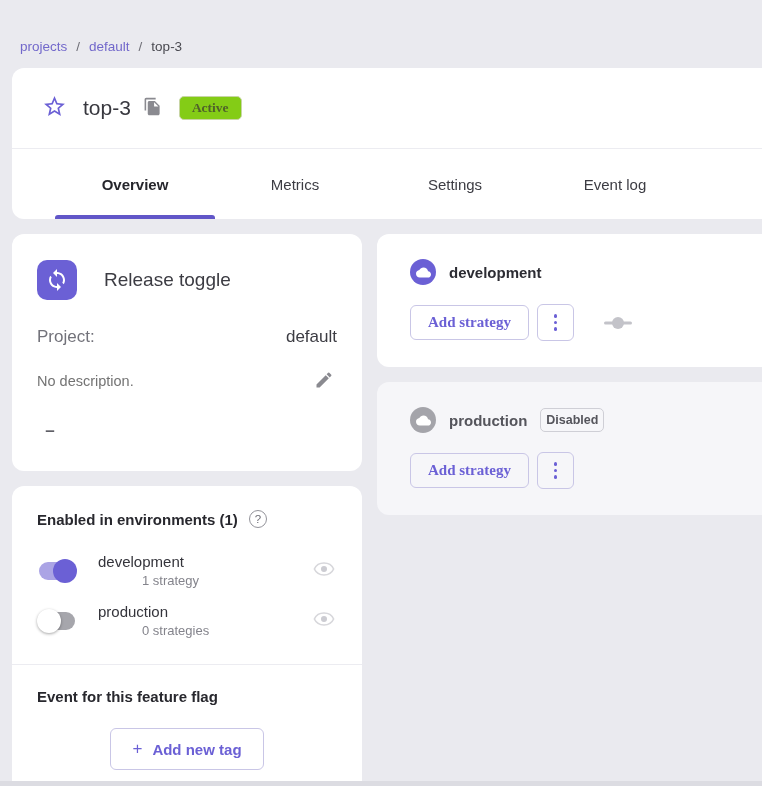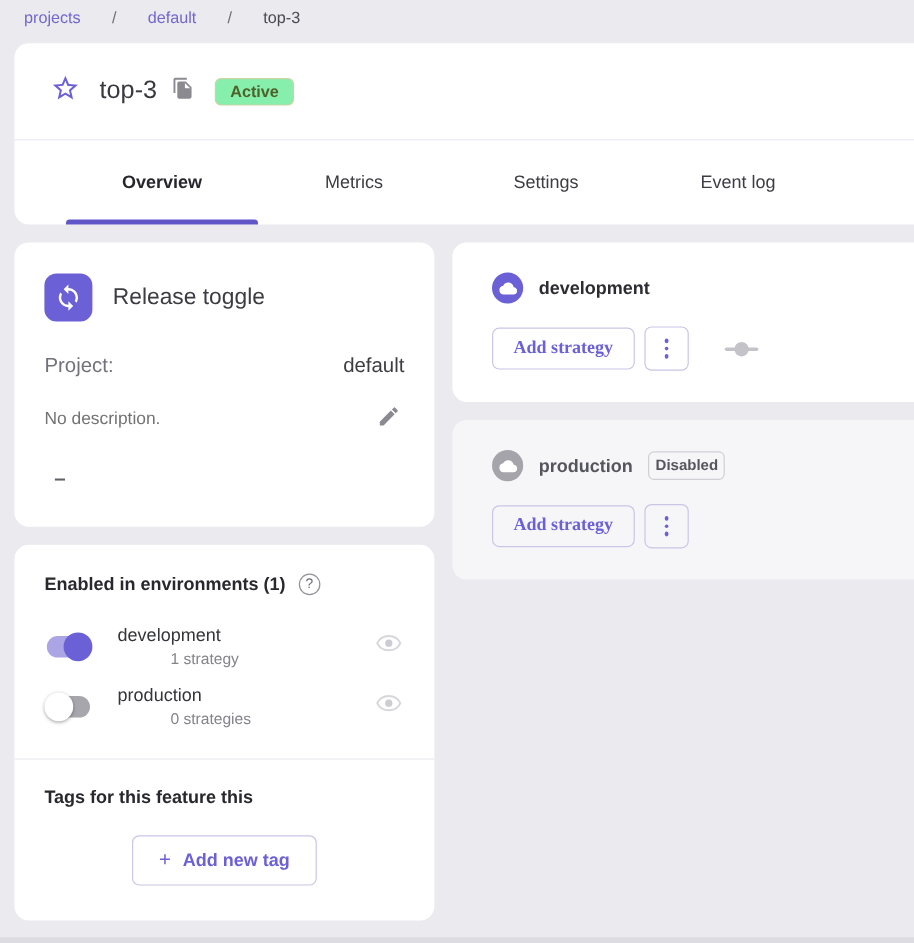--- a/index.html
+++ b/index.html
@@ -5,47 +5,47 @@
   * { margin:0; padding:0; box-sizing:border-box; }
   html,body { width:762px; height:786px; }
   body {
     font-family:"Liberation Sans", sans-serif;
     background:#eaeaef;
     color:#33333a;
     overflow:hidden;
     position:relative;
   }
   
-  .breadcrumb { padding:7px 0 0 20px; font-size:13.5px; display:flex; gap:26px; align-items:flex-start; }
+  .breadcrumb { padding:7px 0 0 20px; font-size:13.5px; display:flex; gap:9px; align-items:flex-start;margin-top:32px; }
   .crumb-link { color:#7268cb; text-decoration:none; cursor:pointer; }
   .crumb-sep { color:#6e6e76; }
   .crumb-current { color:#494950; }
 
   
   .header-card { margin:14px 0 0 12px; width:880px; background:#fff; border-radius:12px; }
   .header-row { height:80px; display:flex; align-items:center; padding-left:29px; }
   .star-btn { width:26px; height:26px; display:flex; align-items:center; justify-content:center; cursor:pointer; }
   .flag-title { font-size:21px; color:#38383f; margin:0 10px 0 16px; font-weight:normal; }
   .copy-btn { width:24px; height:24px; display:flex; align-items:center; justify-content:center; cursor:pointer; margin-right:14px; }
-  .status-badge { background:#86efac; border:1px solid #c8d5a5; color:#4f612a; font-size:13.5px; font-weight:bold; padding:3px 12px; border-radius:5px; }
+  .status-badge { background:#84cc16; border:1px solid #c8d5a5; color:#4f612a; font-size:13.5px; font-weight:bold; padding:3px 12px; border-radius:5px;font-family:Liberation Serif, serif; }
   .header-divider { height:1px; background:#ececf1; }
   .tabs { display:flex; padding-left:43px; height:70px; position:relative; }
   .tab { width:160px; display:flex; align-items:center; justify-content:center; font-size:15px; color:#3c3c43; cursor:pointer; }
   .tab.active { font-weight:bold; color:#26262c; }
   .tab-underline { position:absolute; left:43px; bottom:0; width:160px; height:4px; background:#6156c8; border-radius:3px 3px 0 0; }
 
   
   .main { display:flex; gap:15px; margin:15px 0 0 12px; align-items:flex-start; }
   .col-left { width:350px; flex:none; }
   .col-right { flex:1 1 auto; min-width:0; display:flex; flex-direction:column; gap:15px; }
   .card { background:#fff; border-radius:12px; }
 
   
   .details-card { padding:26px 25px 28px 25px; }
-  .type-row { display:flex; align-items:center; gap:17px; }
+  .type-row { display:flex; align-items:center; gap:27px; }
   .type-icon { width:40px; height:40px; border-radius:10px; background:#6b60d5; display:flex; align-items:center; justify-content:center; flex:none; }
   .type-label { font-size:19px; color:#3c3c43; }
   .meta-row { display:flex; justify-content:space-between; align-items:flex-start; margin-top:27px; font-size:17px; }
   .meta-label { color:#72727a; }
   .meta-value { color:#3c3c43; }
   .desc-row { display:flex; justify-content:space-between; align-items:center; margin-top:21px; font-size:14.5px; }
   .desc-text { color:#737373; }
   .icon-btn { width:26px; height:26px; display:flex; align-items:center; justify-content:center; cursor:pointer; }
   .created-row { display:flex; justify-content:space-between; align-items:center; margin-top:23px; font-size:14.5px; }
   .created-left { display:flex; gap:8px; }
@@ -214,21 +214,21 @@
                   <circle cx="12" cy="12" r="3.3" fill="#ccccd2"></circle>
                 </svg>
             </span>
           </span>
         </div>
       </div>
 
       <div class="card-divider"></div>
 
       <div class="tags-section">
-        <div class="tags-title">Tags for this feature this</div>
+        <div class="tags-title">Event for this feature flag</div>
         <div class="tags-btn-wrap">
           <button class="add-tag-btn">
             <span class="plus-glyph">+</span>
             <span>Add new tag</span>
           </button>
         </div>
       </div>
     </section>
   </div>
 

